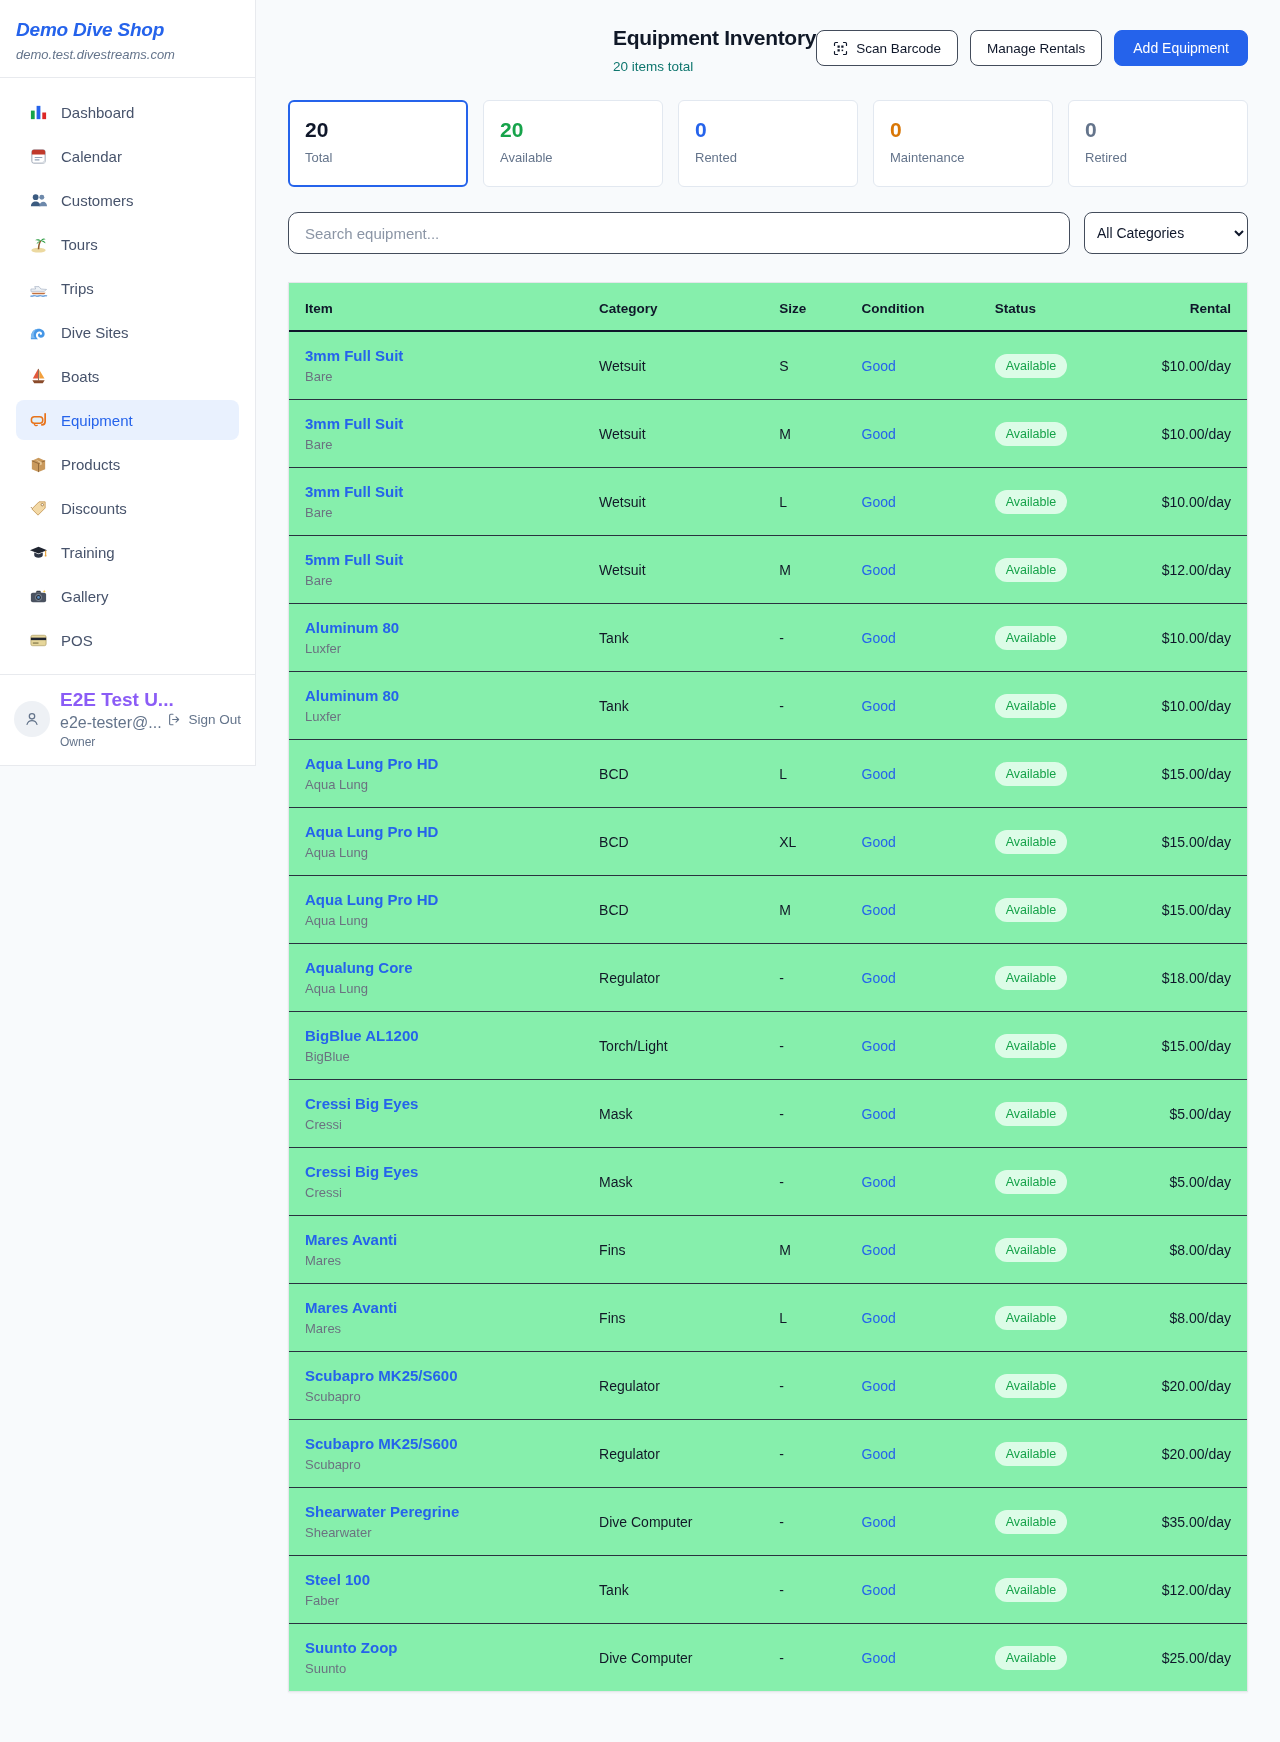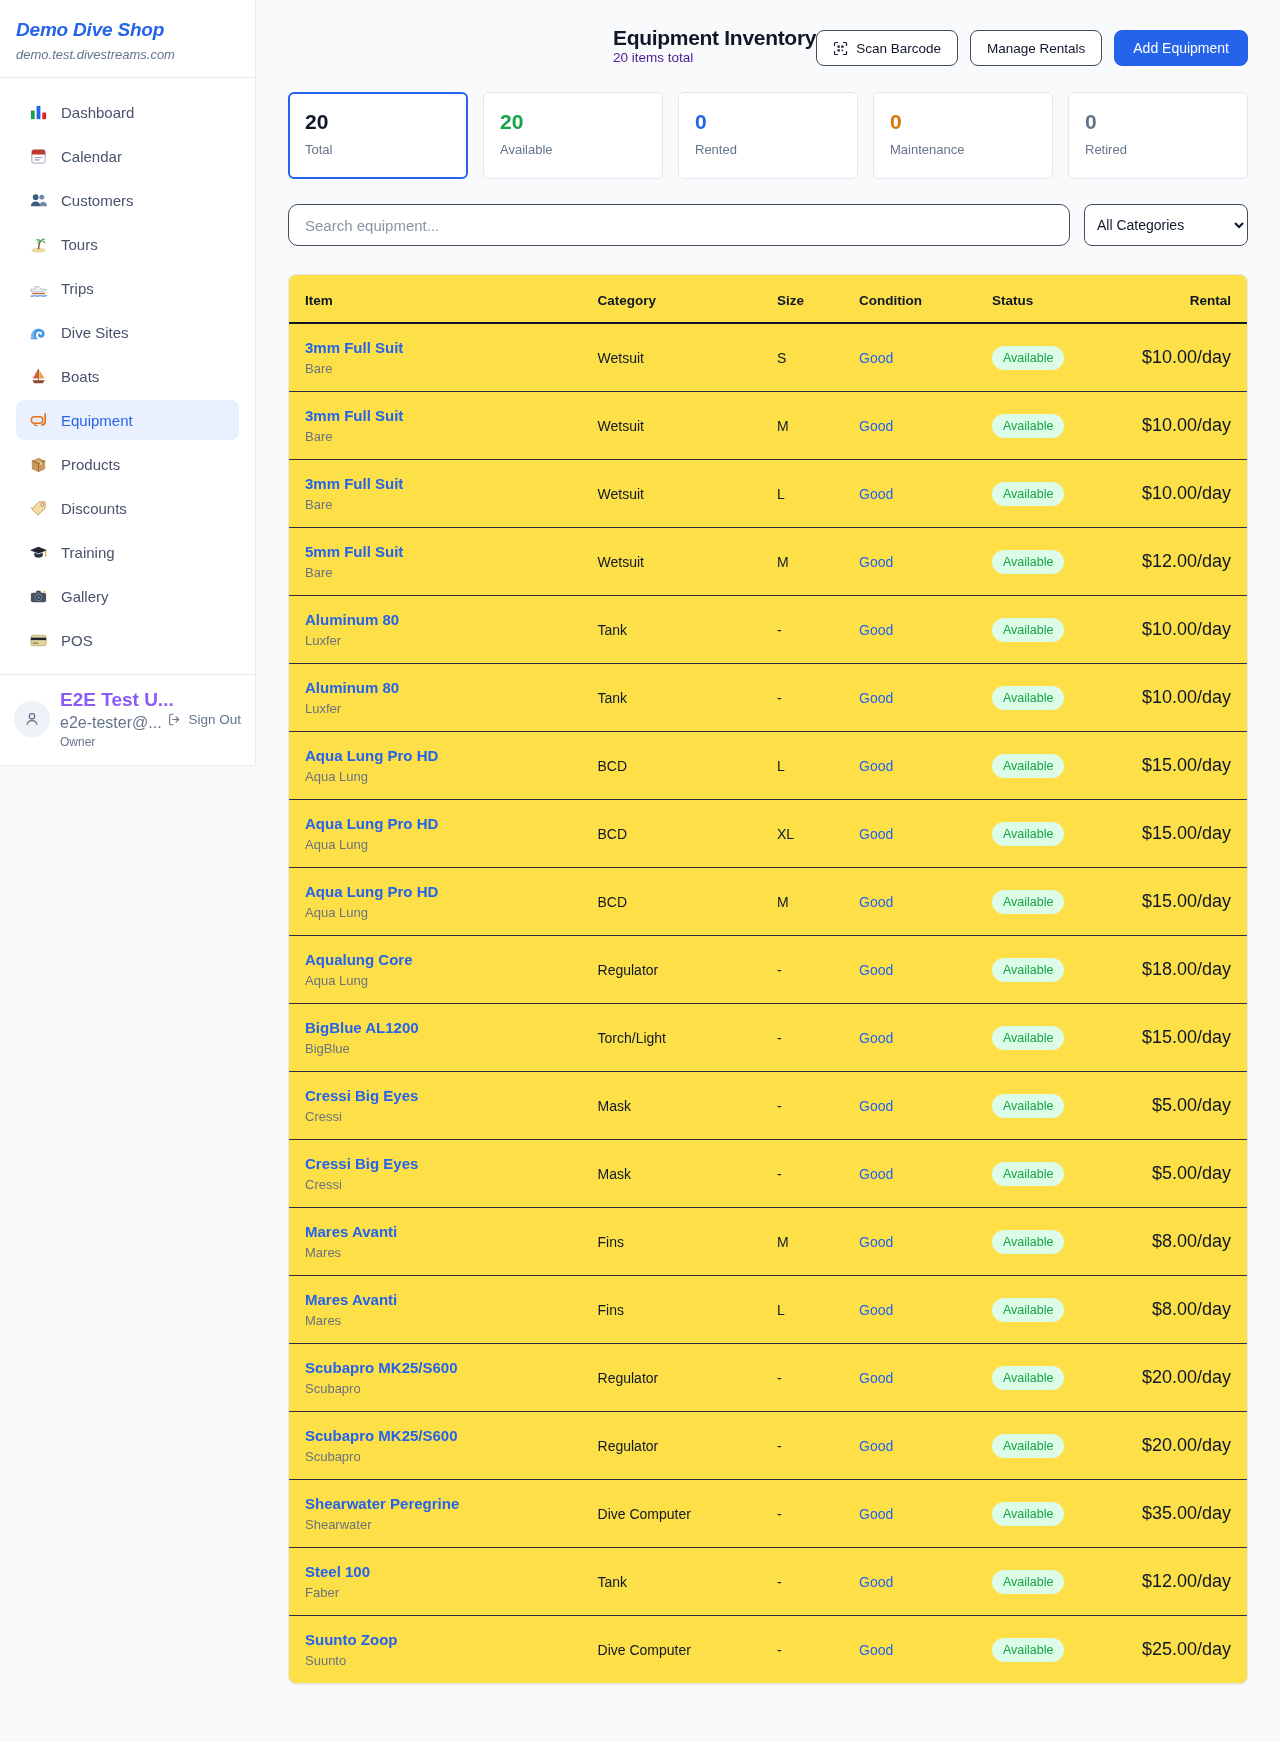--- a/index.html
+++ b/index.html
@@ -29,21 +29,21 @@
   .avatar { width:36px; height:36px; border-radius:50%; background:#eef1f5; display:flex; align-items:center; justify-content:center; flex:0 0 36px; }
   .user-meta { flex:1; min-width:0; }
   .user-name { font-size:19px; font-weight:bold; color:#8b5cf6; white-space:nowrap; }
   .user-email { font-size:16px; color:#64748b; margin-top:3px; white-space:nowrap; }
   .user-role { font-size:12px; color:#64748b; margin-top:3px; }
   .signout { display:flex; align-items:center; gap:6px; color:#64748b; font-size:13.5px; cursor:pointer; white-space:nowrap; }
   
   .main { margin-left:256px; padding:26px 32px 0; }
   .page-head { display:flex; justify-content:flex-end; align-items:flex-start; }
   .page-title { font-size:21px; font-weight:bold; color:#101827; letter-spacing:-0.3px; }
-  .page-sub { font-size:13.5px; color:#4c1d95; }
+  .page-sub { font-size:13.5px; color:#0f766e; margin-top:9px; }
   .head-actions { display:flex; gap:12px; margin-top:4px; }
   .btn {
     height:36px; display:inline-flex; align-items:center; gap:8px; padding:0 16px;
     border-radius:8px; font-size:13.5px; font-weight:500; background:#fff;
     border:1px solid #434c5b; color:#0f172a; cursor:pointer; font-family:inherit;
   }
   .btn.primary { background:#2563eb; border-color:#2563eb; color:#fff; padding:0 18px; font-size:14px; }
   .stats { display:grid; grid-template-columns:repeat(5,1fr); gap:15px; margin-top:26px; }
   .stat-card { background:#fff; border:1px solid #e2e8f0; border-radius:6px; padding:17px 16px; height:87px; cursor:pointer; }
   .stat-card.selected { border:2px solid #2563eb; padding:16px 15px; }
@@ -53,37 +53,37 @@
   .search-input {
     flex:1; height:42px; border:1px solid #434c5b; border-radius:10px; padding:0 16px;
     font-size:15px; color:#0f172a; background:#fff; font-family:inherit; outline:none;
   }
   .search-input::placeholder { color:#8b95a5; }
   .category-select {
     width:164px; height:42px; border:1px solid #434c5b; border-radius:8px; background:#fff;
     font-size:14px; color:#0f172a; padding:0 8px; font-family:inherit; outline:none;
   }
   .table-card {
-    margin-top:28px; background:#fde047; border:1px solid #e5e7eb; border-radius:8px;
+    margin-top:28px; background:#86efac; border:1px solid #e5e7eb; border-radius:0;
     overflow:hidden; box-shadow:0 1px 2px rgba(16,24,40,.05);
   }
   table { width:100%; border-collapse:collapse; }
   th {
     text-align:left; font-size:13.5px; font-weight:bold; color:#0f172a;
     padding:18px 16px 14px; border-bottom:2px solid #0f172a;
   }
   th.num, td.num { text-align:right; }
   td { padding:15px 16px; vertical-align:middle; }
   tbody tr:not(:first-child) td { border-top:1px solid #29313f; }
   .item-name { color:#2563eb; font-weight:600; font-size:15px; cursor:pointer; display:inline-block; }
   .item-brand { color:#6b7280; font-size:13px; margin-top:4px; }
   .cat, .size { font-size:14px; color:#111827; }
   .cond { font-size:14px; color:#2563eb; cursor:pointer; }
   .pill { display:inline-block; background:#dcfce7; color:#16a34a; font-size:12.5px; font-weight:500; padding:5px 11px; border-radius:999px; }
-  .rental { font-size:18px; color:#0f172a; }
+  .rental { font-size:14px; color:#0f172a; }
 </style>
 </head>
 <body>
 
 <aside class="sidebar">
   <div class="sidebar-head">
     <div class="shop-name">Demo Dive Shop</div>
     <div class="shop-domain">demo.test.divestreams.com</div>
   </div>
   <nav class="nav" id="nav-list">

